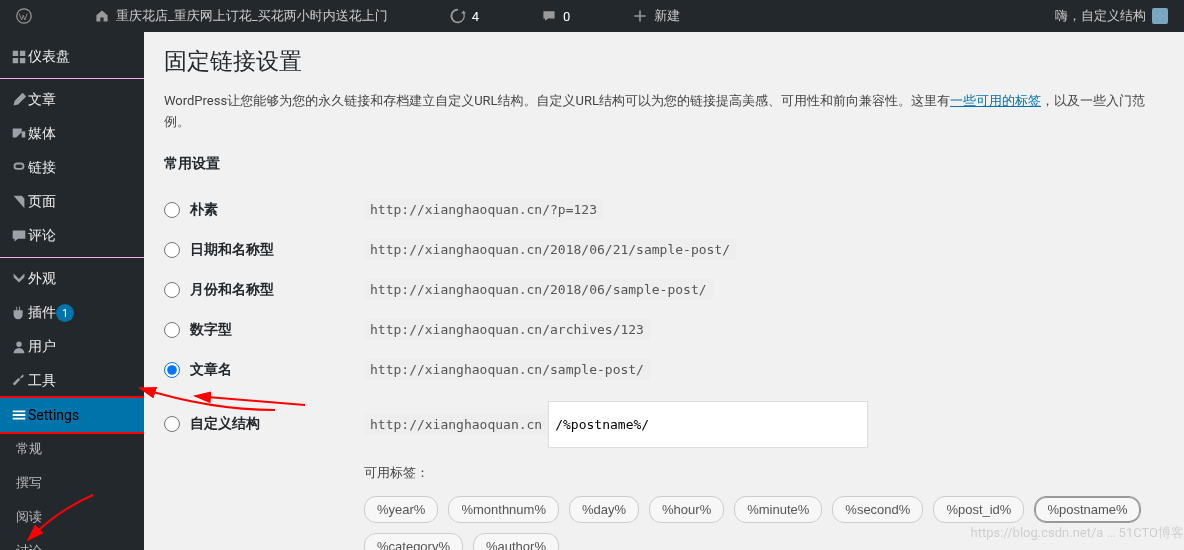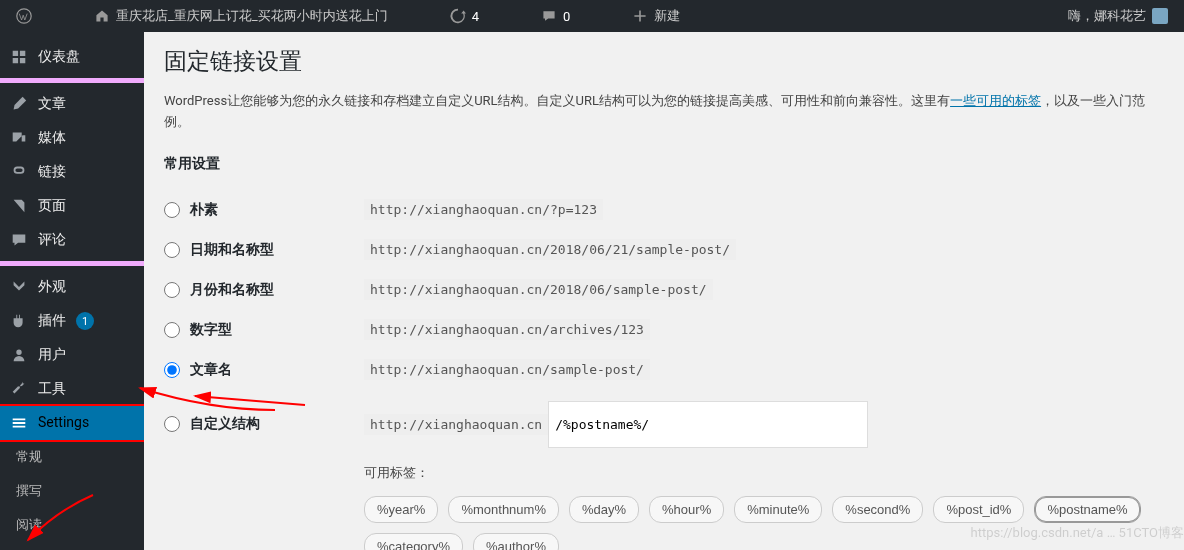--- a/index.html
+++ b/index.html
@@ -8,23 +8,23 @@
   
   .adminbar { position: absolute; top:0; left:0; right:0; height:32px; background:#23282d; color:#ddd; display:flex; align-items:center; padding:0 8px; font-size:13px; z-index:100;gap:46px; }
   .adminbar .ab-item { display:flex; align-items:center; gap:6px; padding:0 8px; height:32px; cursor:pointer; color:#ccc; }
   .adminbar .ab-sep { flex:1; }
   .adminbar .count-badge { color:#fff; }
   .adminbar svg { width:16px; height:16px; fill:#999; }
   .avatar { width:16px; height:16px; background:#7aa6c2; border-radius:2px; display:inline-block; }
 
   
   .sidebar { position:absolute; top:32px; left:0; width:144px; bottom:0; background:#23282d; color:#eee; padding-top:8px; }
-  .menu-item { display:flex; gap:10px; padding:8px 10px; font-size:14px; color:#eee; cursor:pointer; position:relative; }
+  .menu-item { display:flex; align-items:center; padding:8px 10px; font-size:14px; color:#eee; cursor:pointer; position:relative; }
   .menu-item.sub { padding-left:16px; font-size:13px; color:#bbb; }
-  .menu-item.sep { border-top:5px solid #f0abfc; margin-top:4px; padding-top:12px; }
+  .menu-item.sep { border-top:1px solid #f0abfc; margin-top:4px; padding-top:12px; }
   .menu-item svg { width:18px; height:18px; fill:#9ba1a7; flex-shrink:0; }
   .menu-item .badge { background:#0073aa; color:#fff; border-radius:9px; min-width:18px; height:18px; font-size:11px; display:inline-flex; align-items:center; justify-content:center; padding:0 5px; }
   .menu-item.active { background:#0073aa; color:#000000; }
   .menu-item.active svg { fill:#fff; }
   .redbox { outline:2px solid #ff0000; }
   
   
   .content { position:absolute; top:32px; left:144px; right:0; bottom:0; background:#f1f1f1; padding:10px 20px 20px 20px; overflow:auto; }
   .help-btn { position:absolute; right:20px; top:42px; border:1px solid #ccc; border-top:none; background:#fff; padding:4px 14px; border-radius:0 0 3px 3px; font-size:12px; cursor:pointer; }
   .content h1 { font-size:23px; font-weight:400; color:#23282d; margin:4px 0 14px; }
@@ -80,21 +80,21 @@
     <span class="count-badge">0</span>
   </div>
   <div class="ab-item">
     <svg viewBox="0 0 20 20">
         <path d="M9 3h2v6h6v2h-6v6H9v-6H3V9h6z"></path>
       </svg>
     <span>新建</span>
   </div>
   <div class="ab-sep"></div>
   <div class="ab-item">
-    <span>嗨，娜科花艺</span>
+    <span>嗨，自定义结构</span>
     <span class="avatar"></span>
   </div>
 </div>
 
 <div class="sidebar">
   <div id="menu-root">
       <div class="menu-item">
         <svg viewBox="0 0 20 20">
           <path d="M3 3h6v6H3zM11 3h6v6h-6zM3 11h6v6H3zM11 11h6v6h-6z"></path>
         </svg>

